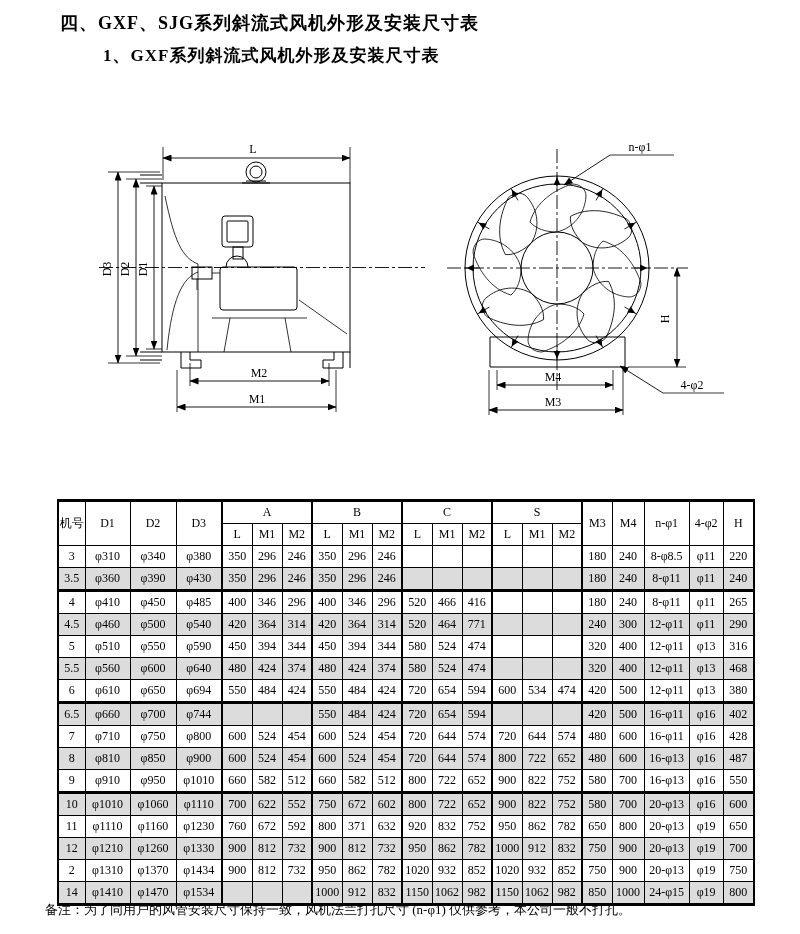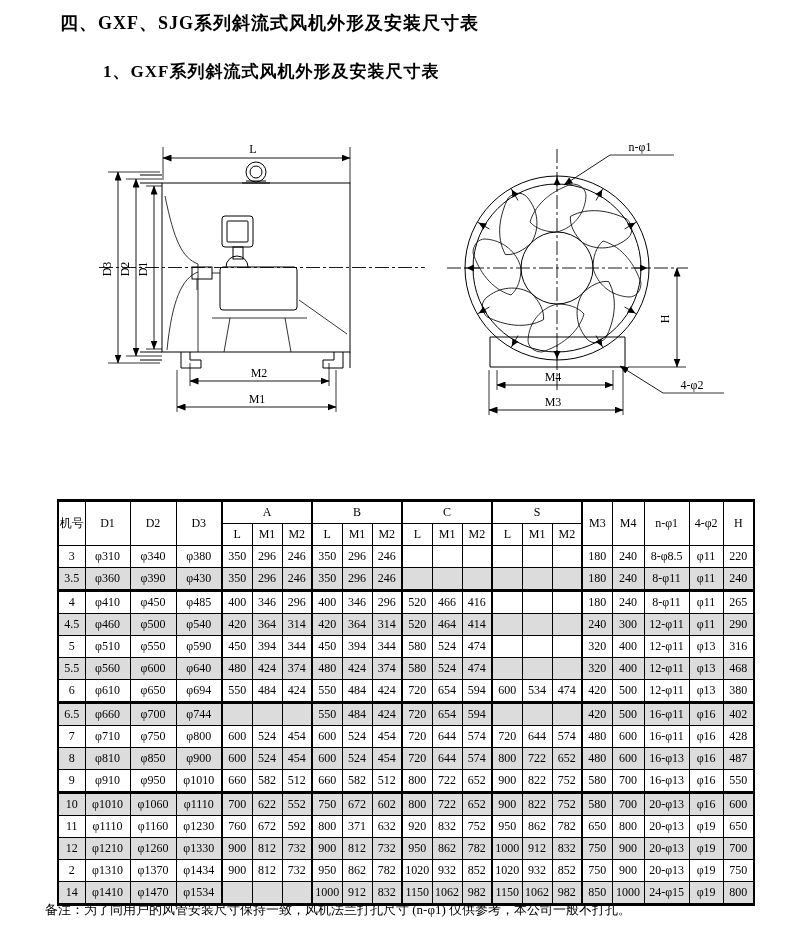--- a/index.html
+++ b/index.html
@@ -4,21 +4,21 @@
 <style>
   html,body{margin:0;padding:0;}
   body{
     width:800px;height:934px;position:relative;background:#ffffff;color:#000;
     font-family:"Liberation Serif","DejaVu Serif",serif;overflow:hidden;
   }
   .title-main{
     position:absolute;left:60px;top:11px;font-size:18px;font-weight:bold;letter-spacing:1px;white-space:nowrap;text-align:center;
   }
   .title-sub{
-    position:absolute;left:103px;top:44px;font-size:17px;font-weight:bold;letter-spacing:1px;white-space:nowrap;margin-top:16px;
+    position:absolute;left:103px;top:44px;font-size:17px;font-weight:bold;letter-spacing:1px;white-space:nowrap;
   }
   svg.drawing{position:absolute;}
   #side-svg{left:95px;top:142px;}
   #front-svg{left:440px;top:140px;}
   svg .ln{stroke:#000;stroke-width:1;fill:none;}
   svg .thin{stroke:#000;stroke-width:0.8;fill:none;}
   svg .cl{stroke:#000;stroke-width:0.9;fill:none;stroke-dasharray:14 3 3 3;}
   svg .dim{stroke:#000;stroke-width:0.9;fill:none;}
   svg text{font-family:"Liberation Serif","DejaVu Serif",serif;font-size:12px;fill:#000;}
   table.dim-table{
@@ -361,21 +361,21 @@
         <td class="phi">φ500</td>
         <td class="phi">φ540</td>
         <td class="gstart">420</td>
         <td>364</td>
         <td>314</td>
         <td class="gstart">420</td>
         <td>364</td>
         <td>314</td>
         <td class="gstart">520</td>
         <td>464</td>
-        <td>414</td>
+        <td>771</td>
         <td class="gstart"></td>
         <td></td>
         <td></td>
         <td class="gstart">240</td>
         <td>300</td>
         <td class="phi">12-φ11</td>
         <td class="phi">φ11</td>
         <td>290</td>
       </tr>
       <tr>

